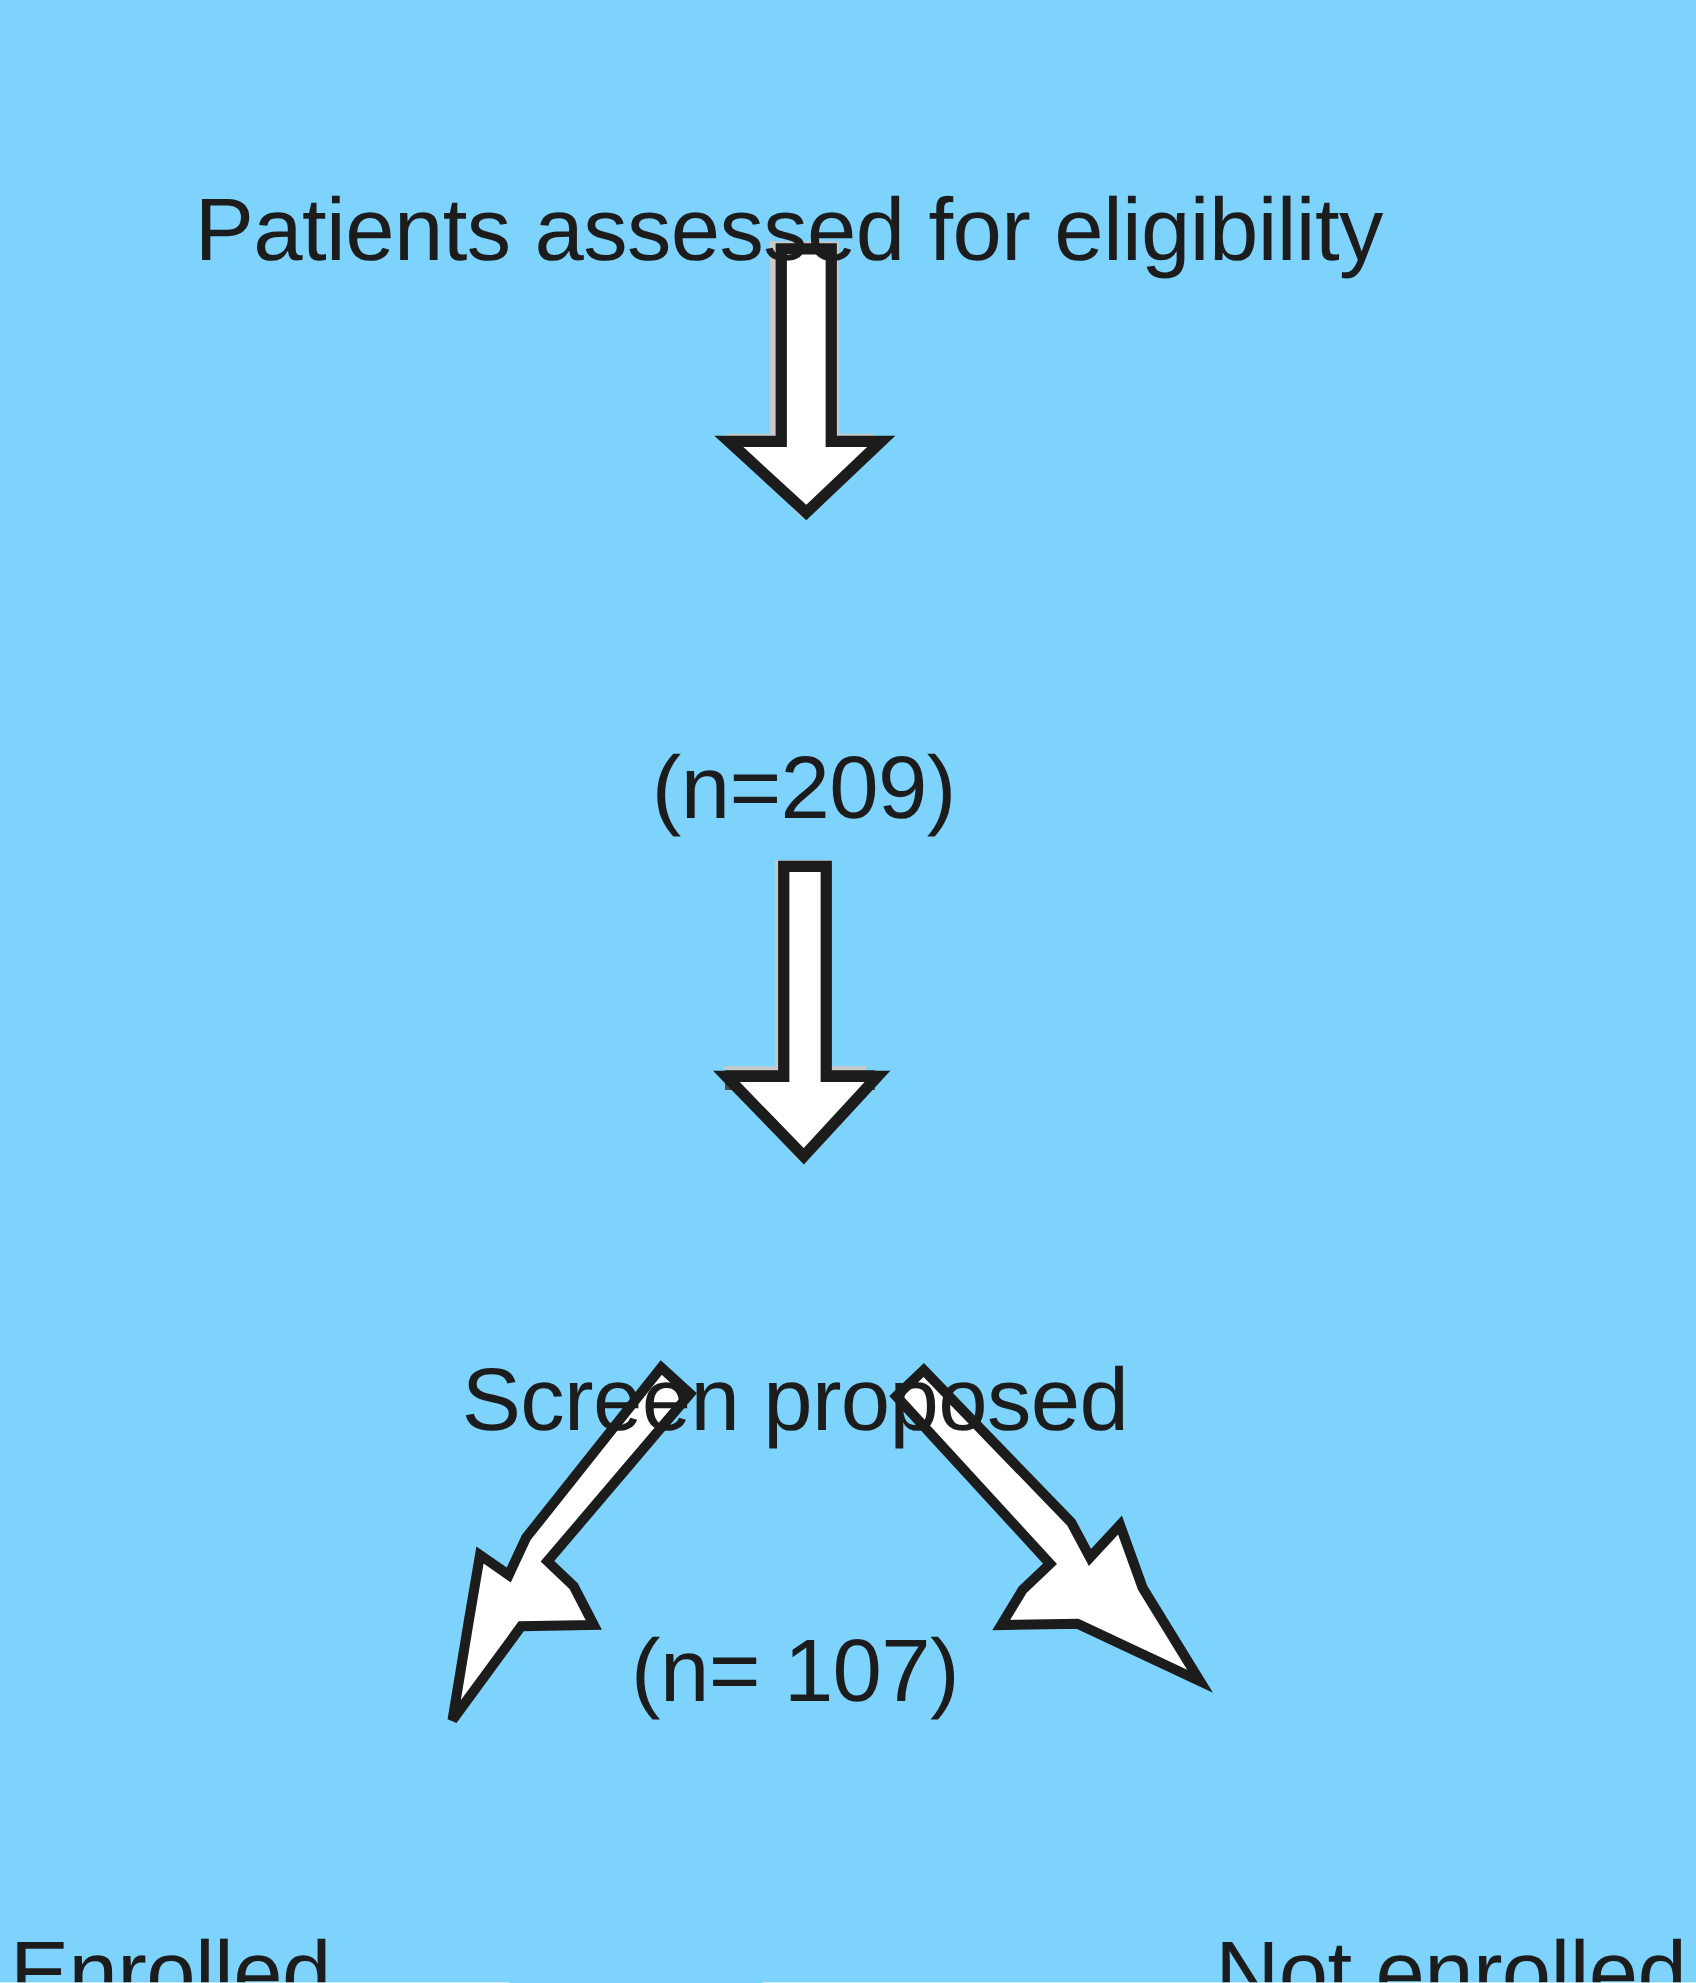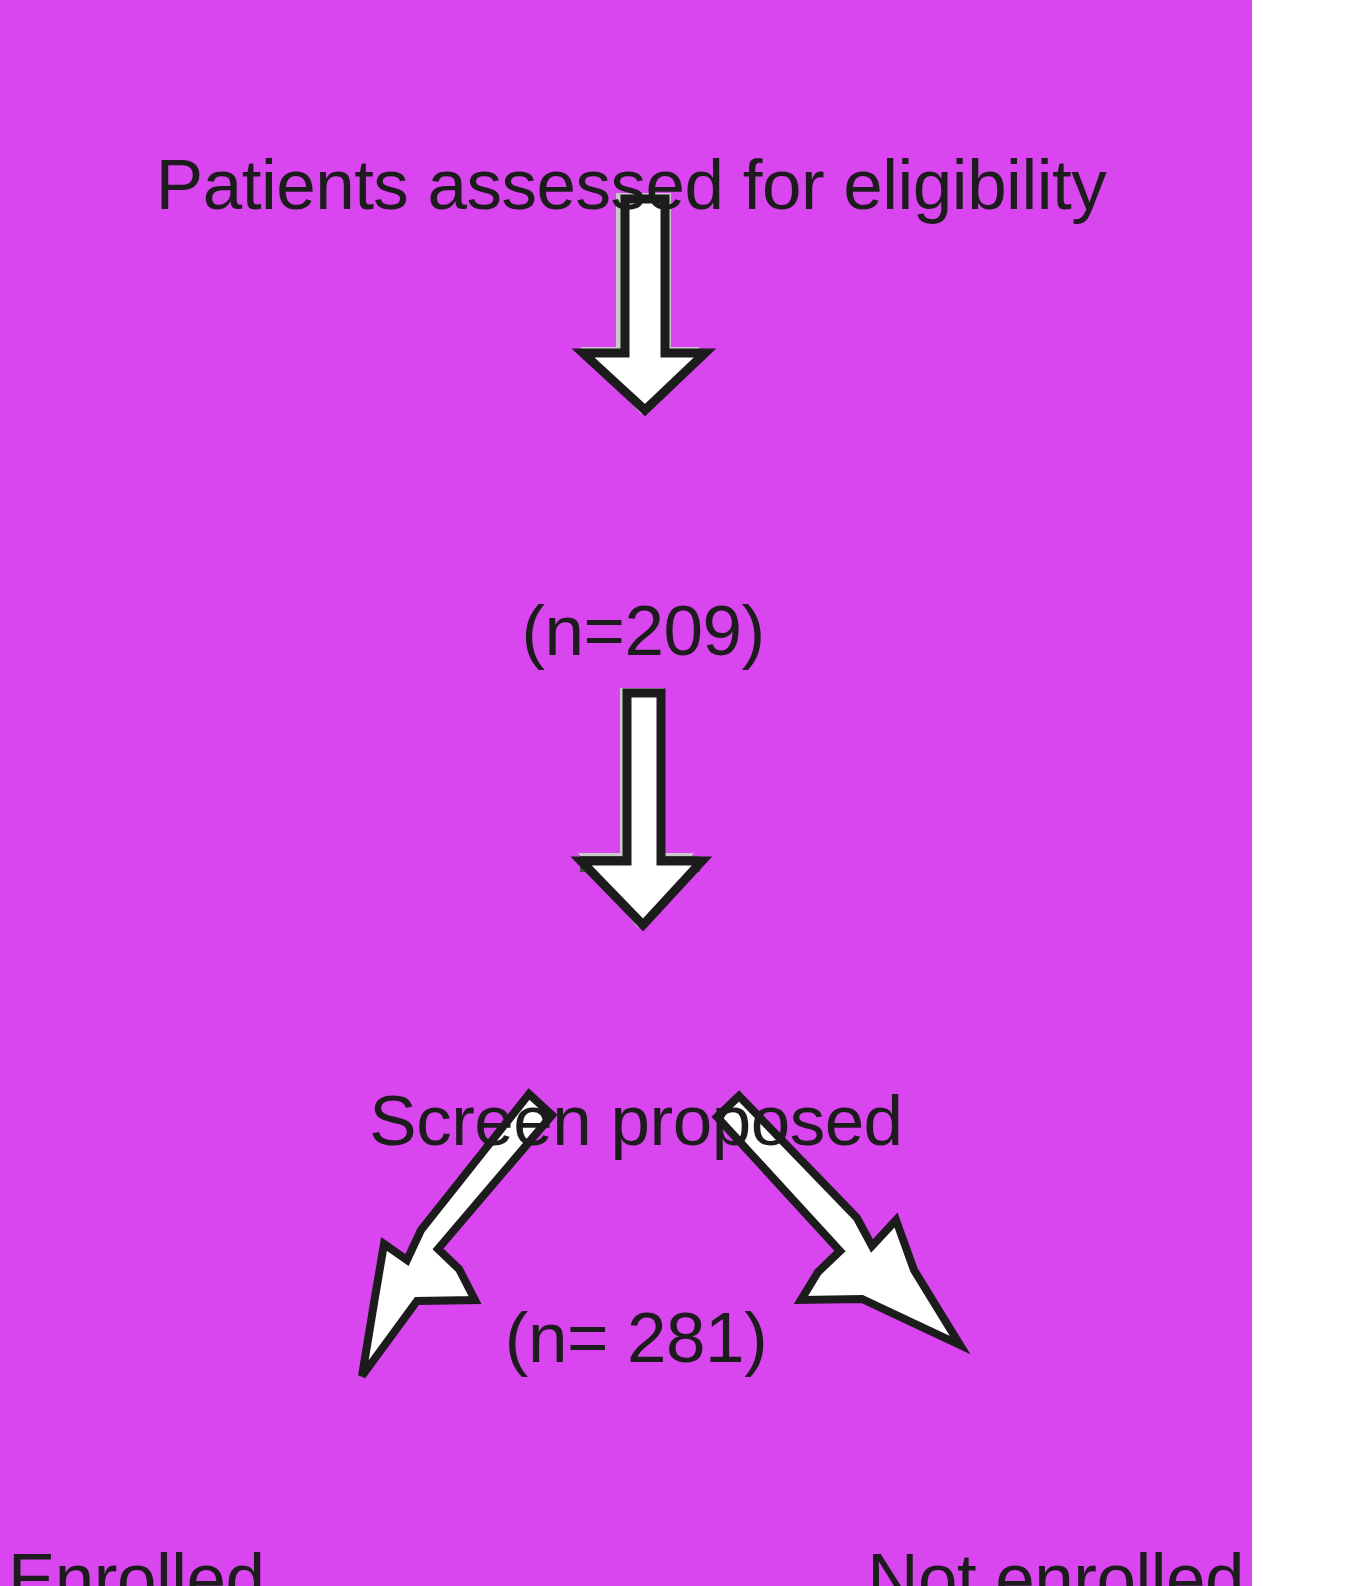--- a/index.html
+++ b/index.html
@@ -7,23 +7,23 @@
     margin: 0;
     padding: 0;
     background: #ffffff;
   }
   body {
     font-family: "Liberation Sans", "DejaVu Sans", sans-serif;
     color: #1a1a1a;
   }
   #figure {
     position: relative;
-    width: 1252px;
+    width: 1357px;
     height: 1586px;
-    background: #d946ef;
+    background: #7dd3fc;
     overflow: hidden;
   }
   .node {
     position: absolute;
     font-size: 71px;
     line-height: 1.02;
     letter-spacing: -0.5px;
     color: #1c1c1c;
     white-space: pre;
   }
@@ -117,21 +117,21 @@
   <div class="node" id="node-eligibility">
     <span class="line1">Patients assessed for eligibility</span>
   </div>
 
   <div class="node" id="node-screen-positive">
     <span class="line2">(n=209)</span>
   </div>
 
   <div class="node" id="node-trials-proposed">
     <span class="line1">Screen proposed</span>
-    <span class="line2">(n= 281)</span>
+    <span class="line2">(n= 107)</span>
   </div>
 
   <div class="node" id="node-enrolled">
     <span class="line1">Enrolled</span>
     
   </div>
 
   <div class="node" id="node-not-enrolled">
     <span class="line1">Not enrolled</span>
     

